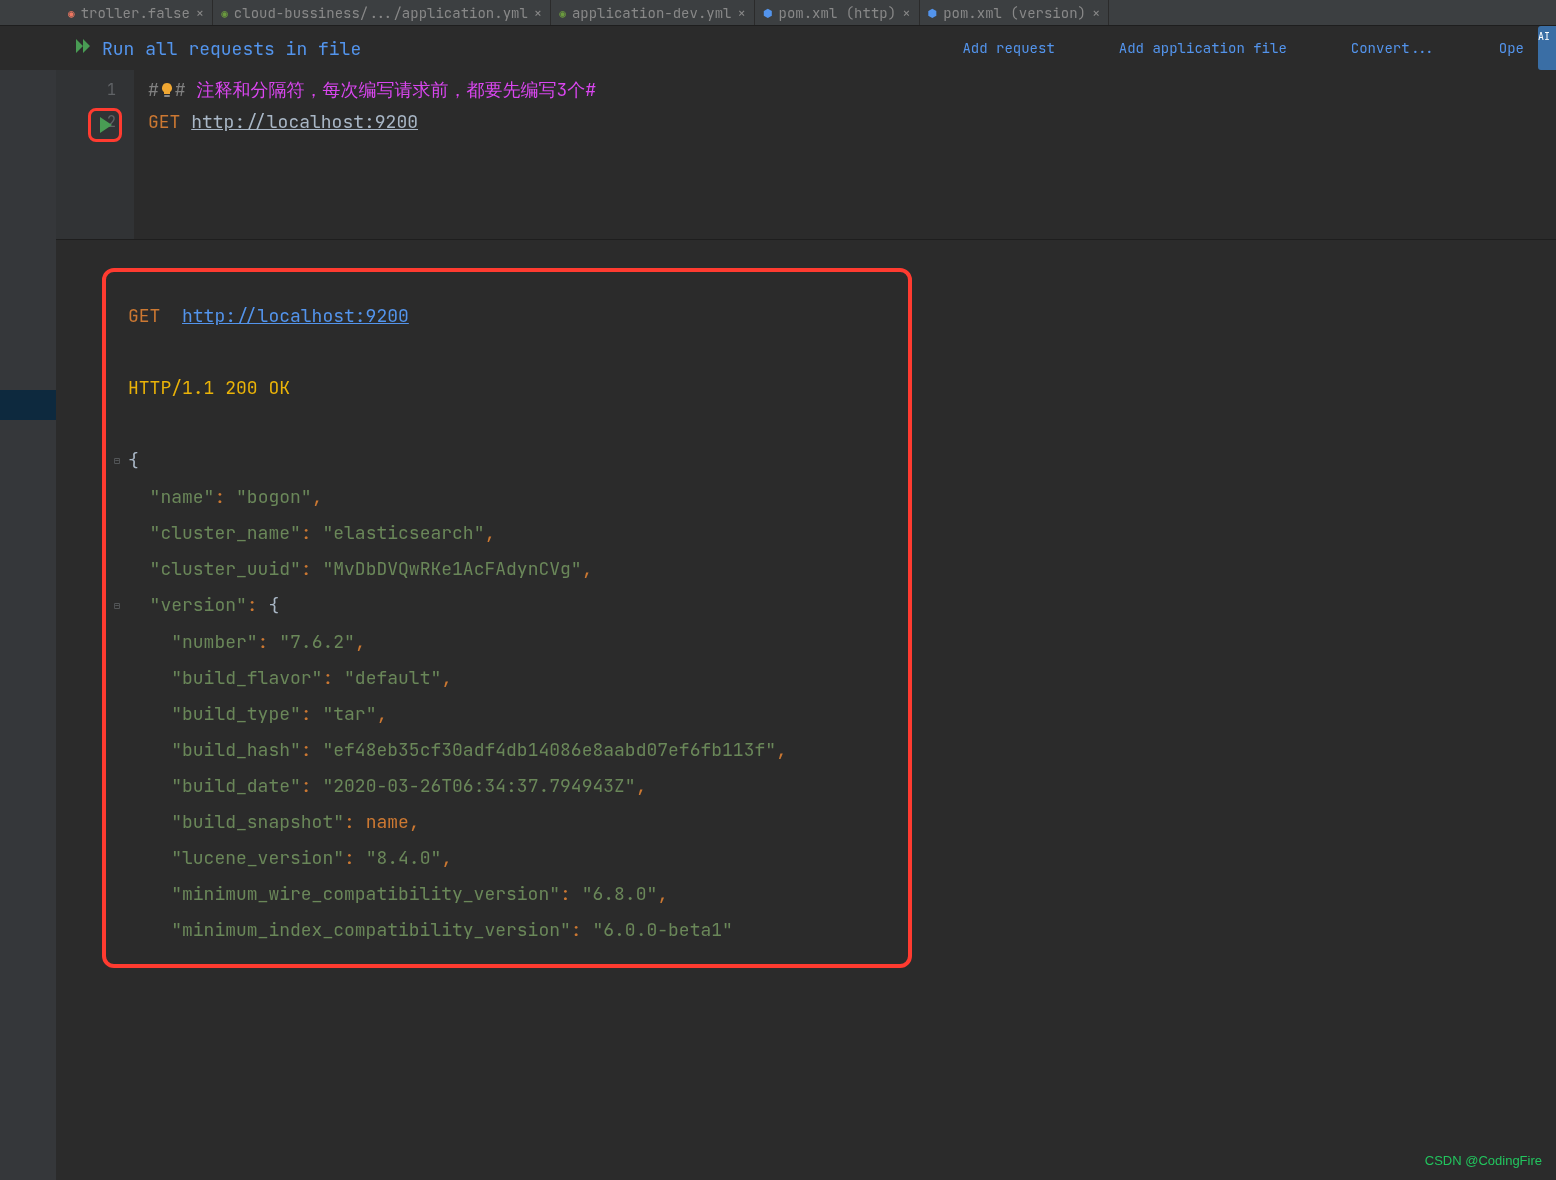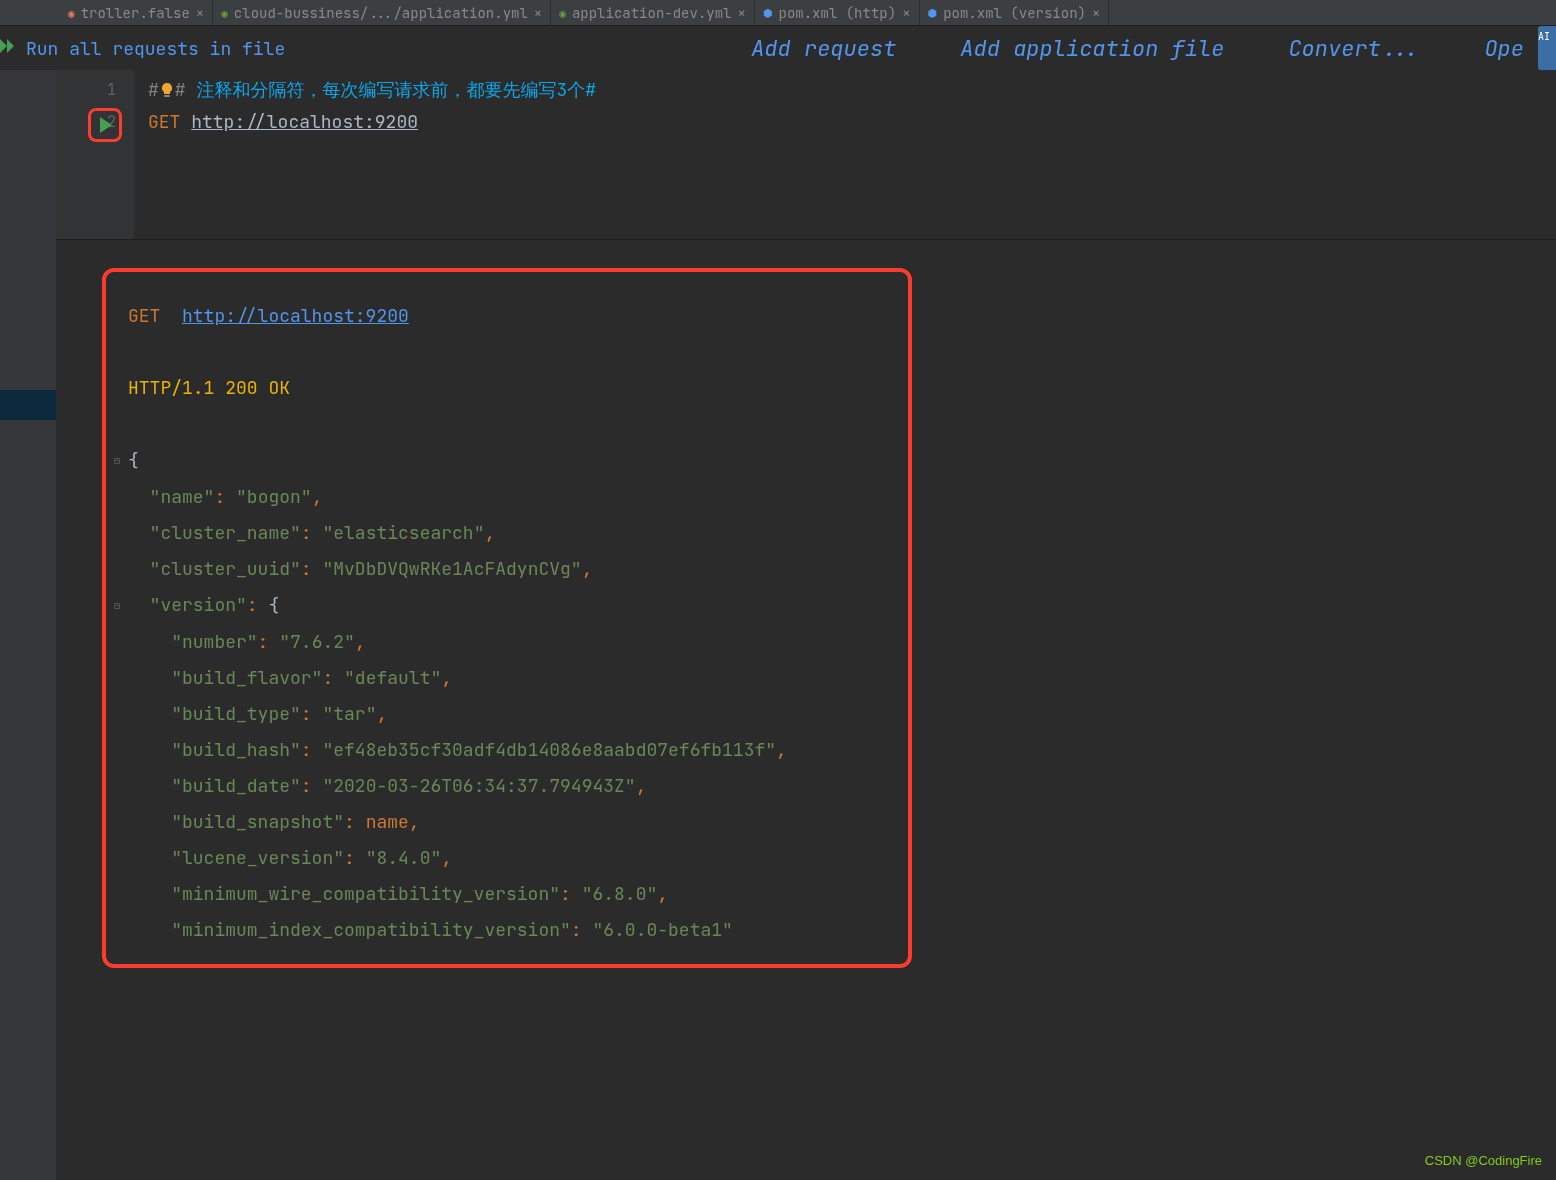--- a/index.html
+++ b/index.html
@@ -32,33 +32,34 @@
     }
     .tab-close { color: #888; font-size: 14px; cursor: pointer; }
     .tab-icon-java { color: #ee7761; font-size: 11px; }
     .tab-icon-yml { color: #6b9b3e; font-size: 11px; }
     .tab-icon-xml { color: #5394ec; font-size: 11px; }
     .toolbar {
       display: flex;
       align-items: center;
       height: 44px;
       background: #2b2b2b;
+      padding-left: 76px;
       gap: 32px;
     }
     .run-all {
       display: flex;
       align-items: center;
       gap: 8px;
       color: #5394ec;
       font-size: 18px;
       cursor: pointer;
     }
     .run-all-icon { color: #499c54; font-size: 14px; }
     .toolbar-spacer { flex: 1; }
-    .toolbar-link { color: #5394ec; font-size: 22px; cursor: pointer; margin-right: 32px; font-style: italic; }
+    .toolbar-link { color: #5394ec; font-size: 14px; cursor: pointer; margin-right: 32px; }
     .editor-area {
       display: flex;
       height: 170px;
       border-bottom: 1px solid #1e1e1e;
     }
     .gutter-left {
       width: 56px;
       background: #2b2b2b;
       border-right: 1px solid #3c3f41;
     }
@@ -91,21 +92,21 @@
     }
     .run-icon svg { fill: #499c54; }
     .code {
       flex: 1;
       padding-top: 4px;
       padding-left: 14px;
       font-size: 18px;
       line-height: 32px;
     }
     .code-line { white-space: pre; }
-    .c-comment { color: #0ea5e9; }
+    .c-comment { color: #d946ef; }
     .c-hash { color: #808080; }
     .c-bulb {
       display: inline-block;
       width: 16px;
       height: 16px;
       vertical-align: -2px;
     }
     .c-method { color: #cc7832; }
     .c-url { color: #a9b7c6; text-decoration: underline; }
     .left-bar {
@@ -153,21 +154,21 @@
       color: #606366;
       font-size: 10px;
       margin-left: -14px;
       margin-right: 2px;
       vertical-align: 2px;
     }
     .watermark {
       position: absolute;
       right: 14px;
       bottom: 12px;
-      color: #84cc16;
+      color: #22c55e;
       font-size: 13px;
       font-family: Arial, sans-serif;
     }
     .right-edge {
       position: absolute;
       right: 0;
       top: 26px;
       width: 18px;
       height: 44px;
       background: #3a6ea5;

